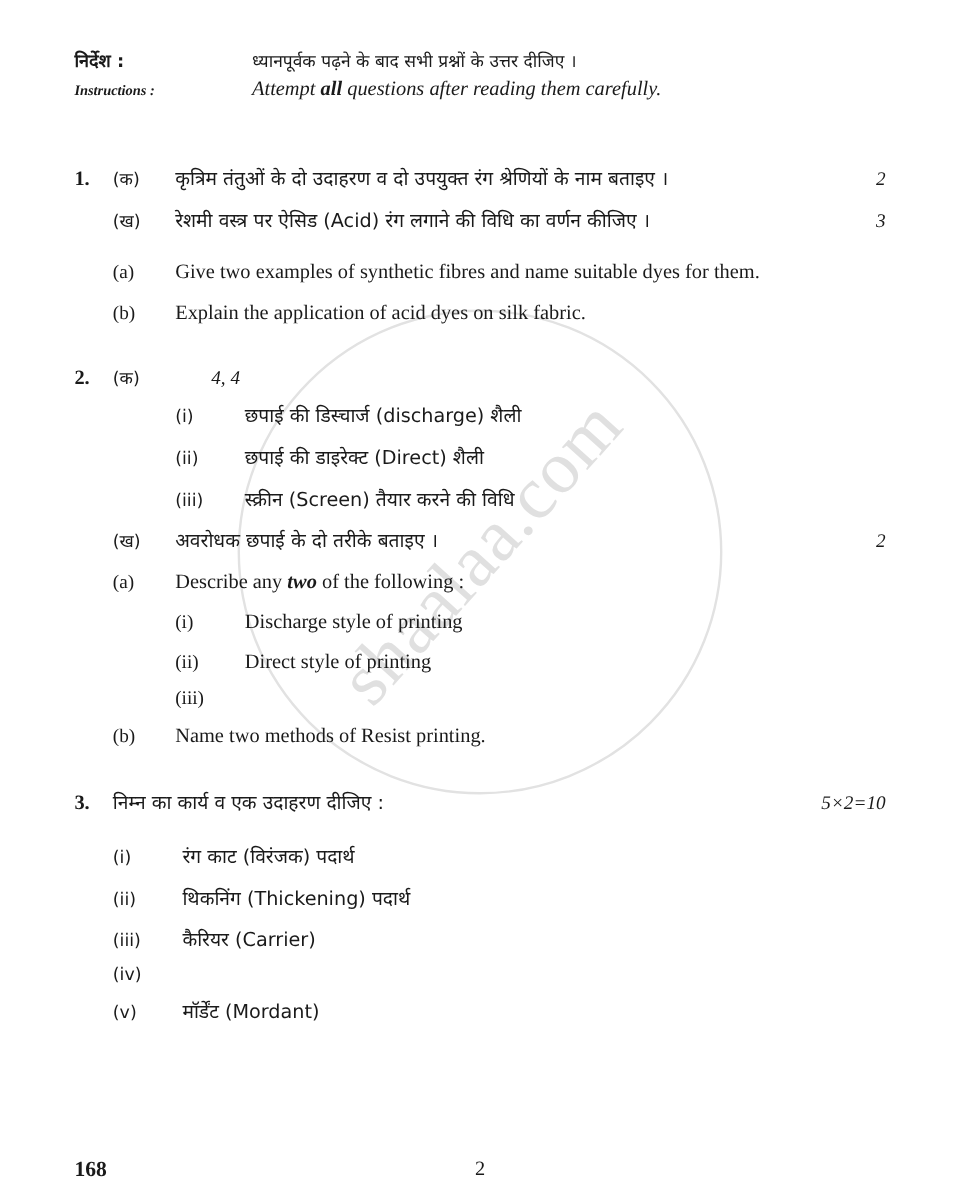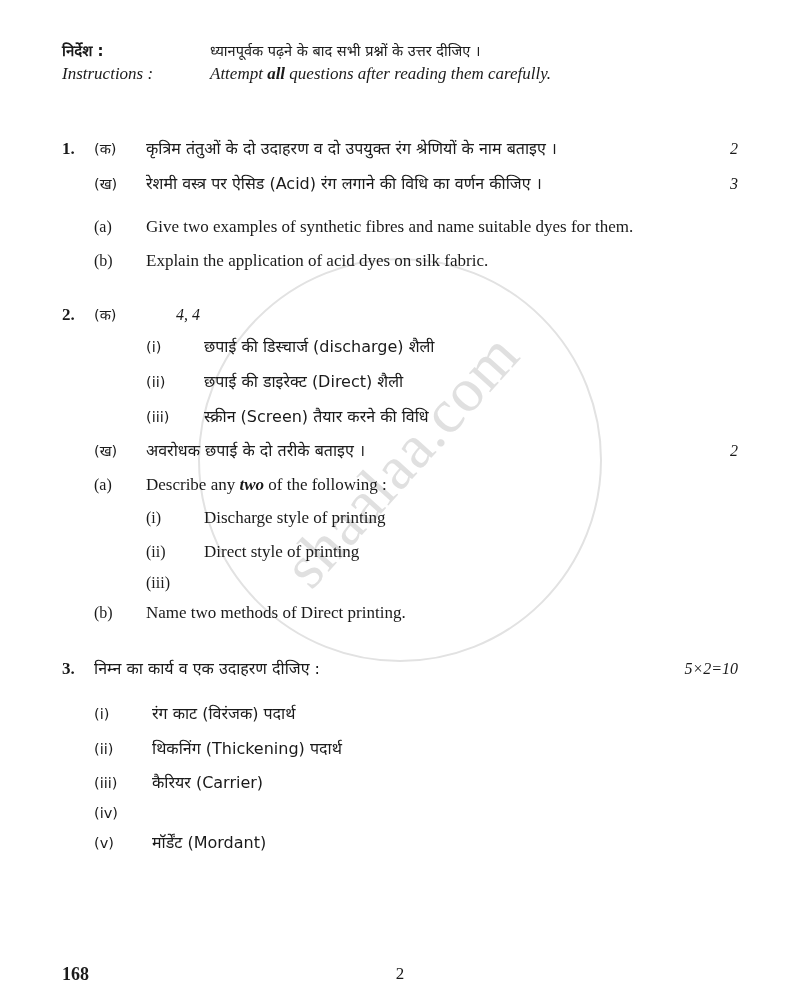--- a/index.html
+++ b/index.html
@@ -58,23 +58,23 @@
 
   
   .instr-row {
     display: flex;
     align-items: baseline;
     margin-bottom: 4px;
   }
   .instr-label {
     width: 148px;
     flex: 0 0 148px;
-    font-weight: normal;
+    font-weight: bold;
     font-style: italic;
-    font-size: 17px;
+    font-size: 12px;
   }
   .instr-label.hindi {
     font-family: "DejaVu Sans", sans-serif;
     font-style: normal;
     font-weight: bold;
     font-size: 15px;
   }
   .instr-text-hi {
     font-family: "DejaVu Sans", sans-serif;
     font-size: 14.5px;
@@ -260,21 +260,21 @@
         <div class="q-body">Direct style of printing</div>
         <div class="q-marks"></div>
       </div>
       <div class="q-row indent-2b">
         <div class="q-sub">(iii)</div>
         <div class="q-marks"></div>
       </div>
       <div class="q-row">
         <div class="q-num"></div>
         <div class="q-part">(b)</div>
-        <div class="q-body">Name two methods of Direct printing.</div>
+        <div class="q-body">Name two methods of Resist printing.</div>
         <div class="q-marks"></div>
       </div>
     </div>
 
     <div class="spacer-md"></div>
 
     <div>
       <div class="q-row">
         <div class="q-num">3.</div>
         <div class="q-body hindi">निम्न का कार्य व एक उदाहरण दीजिए :</div>

